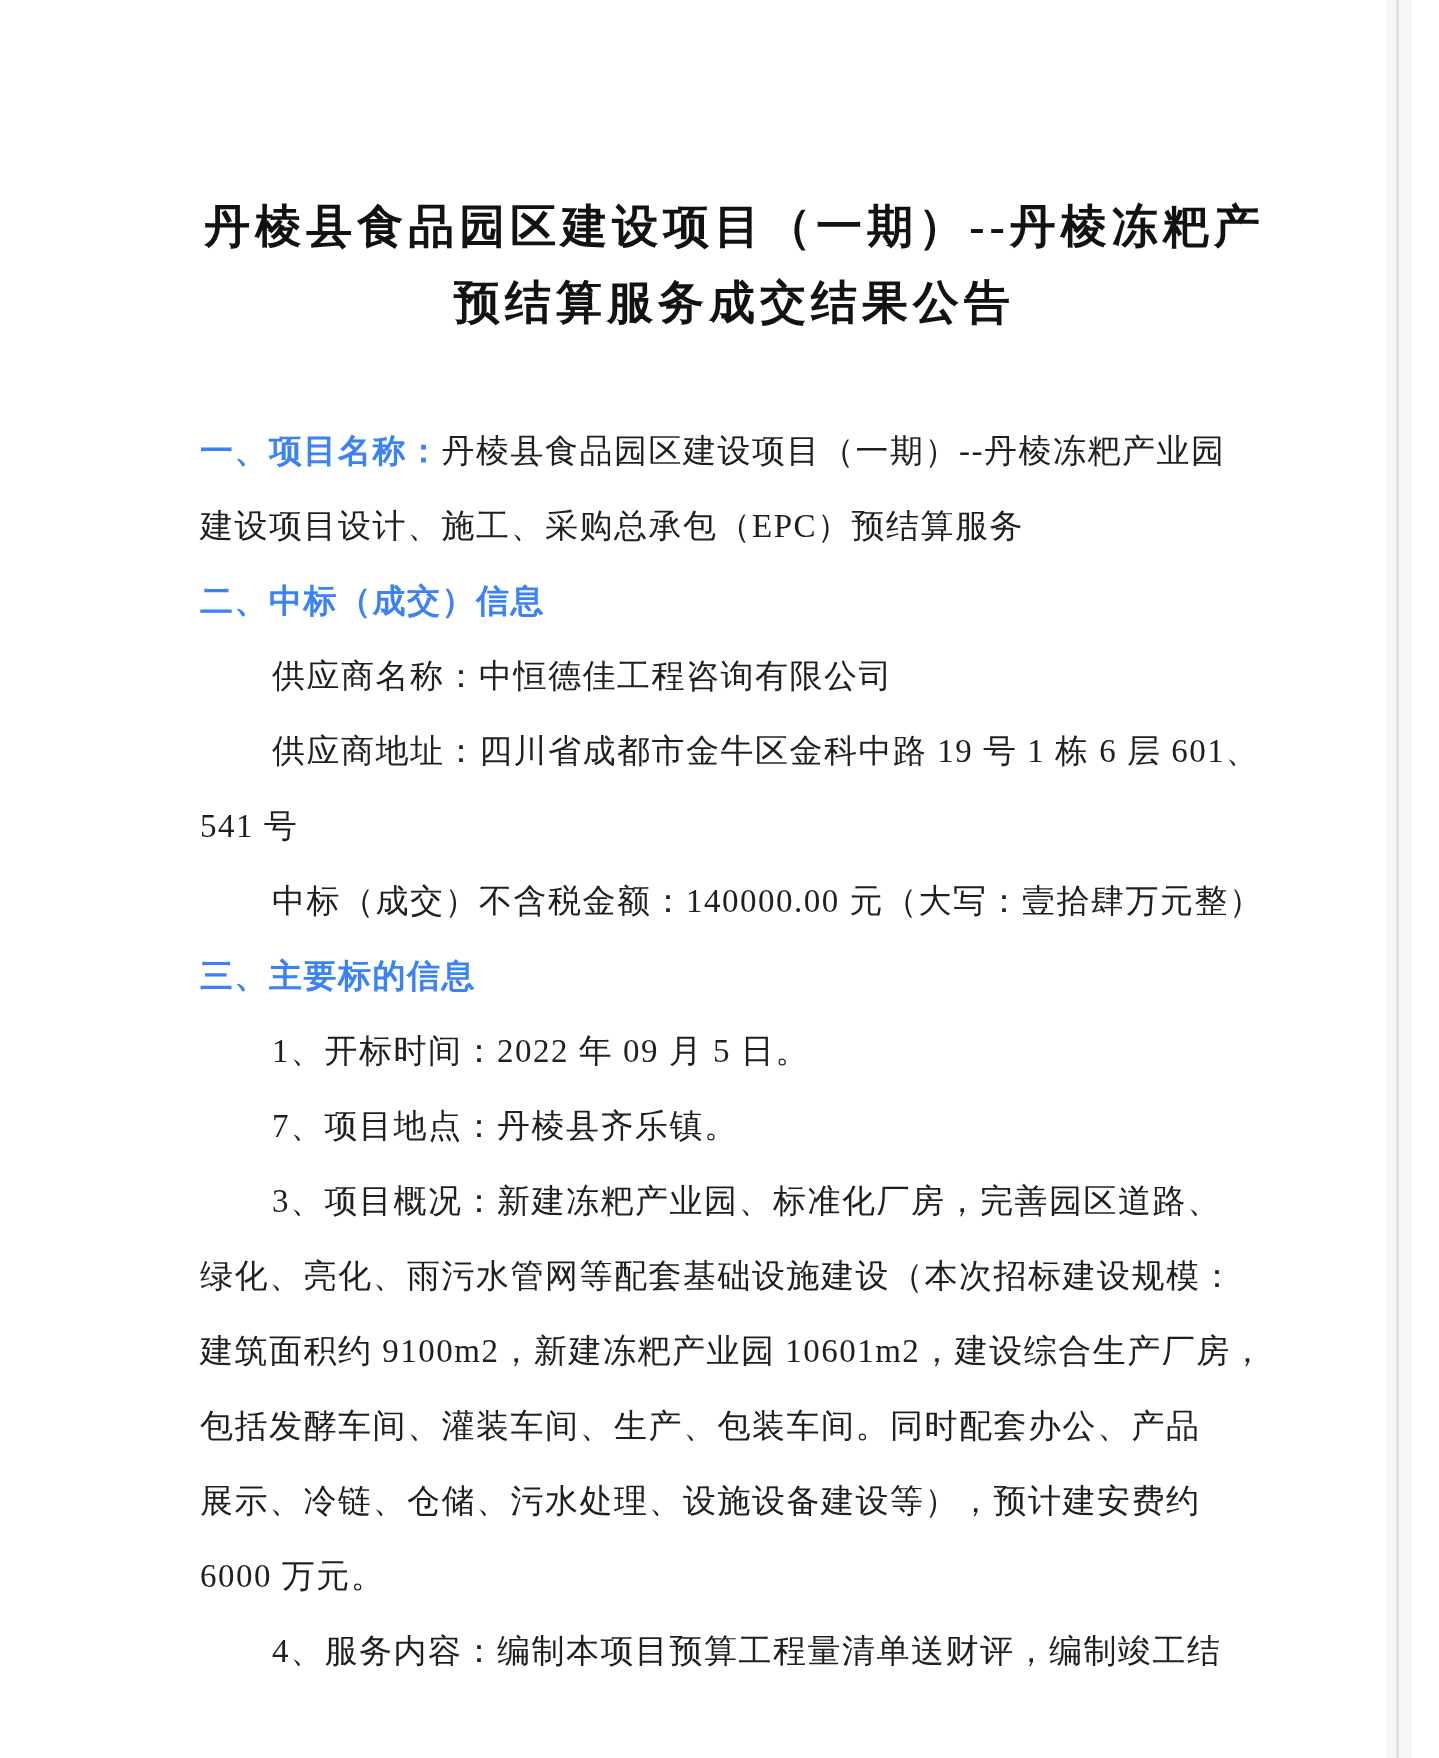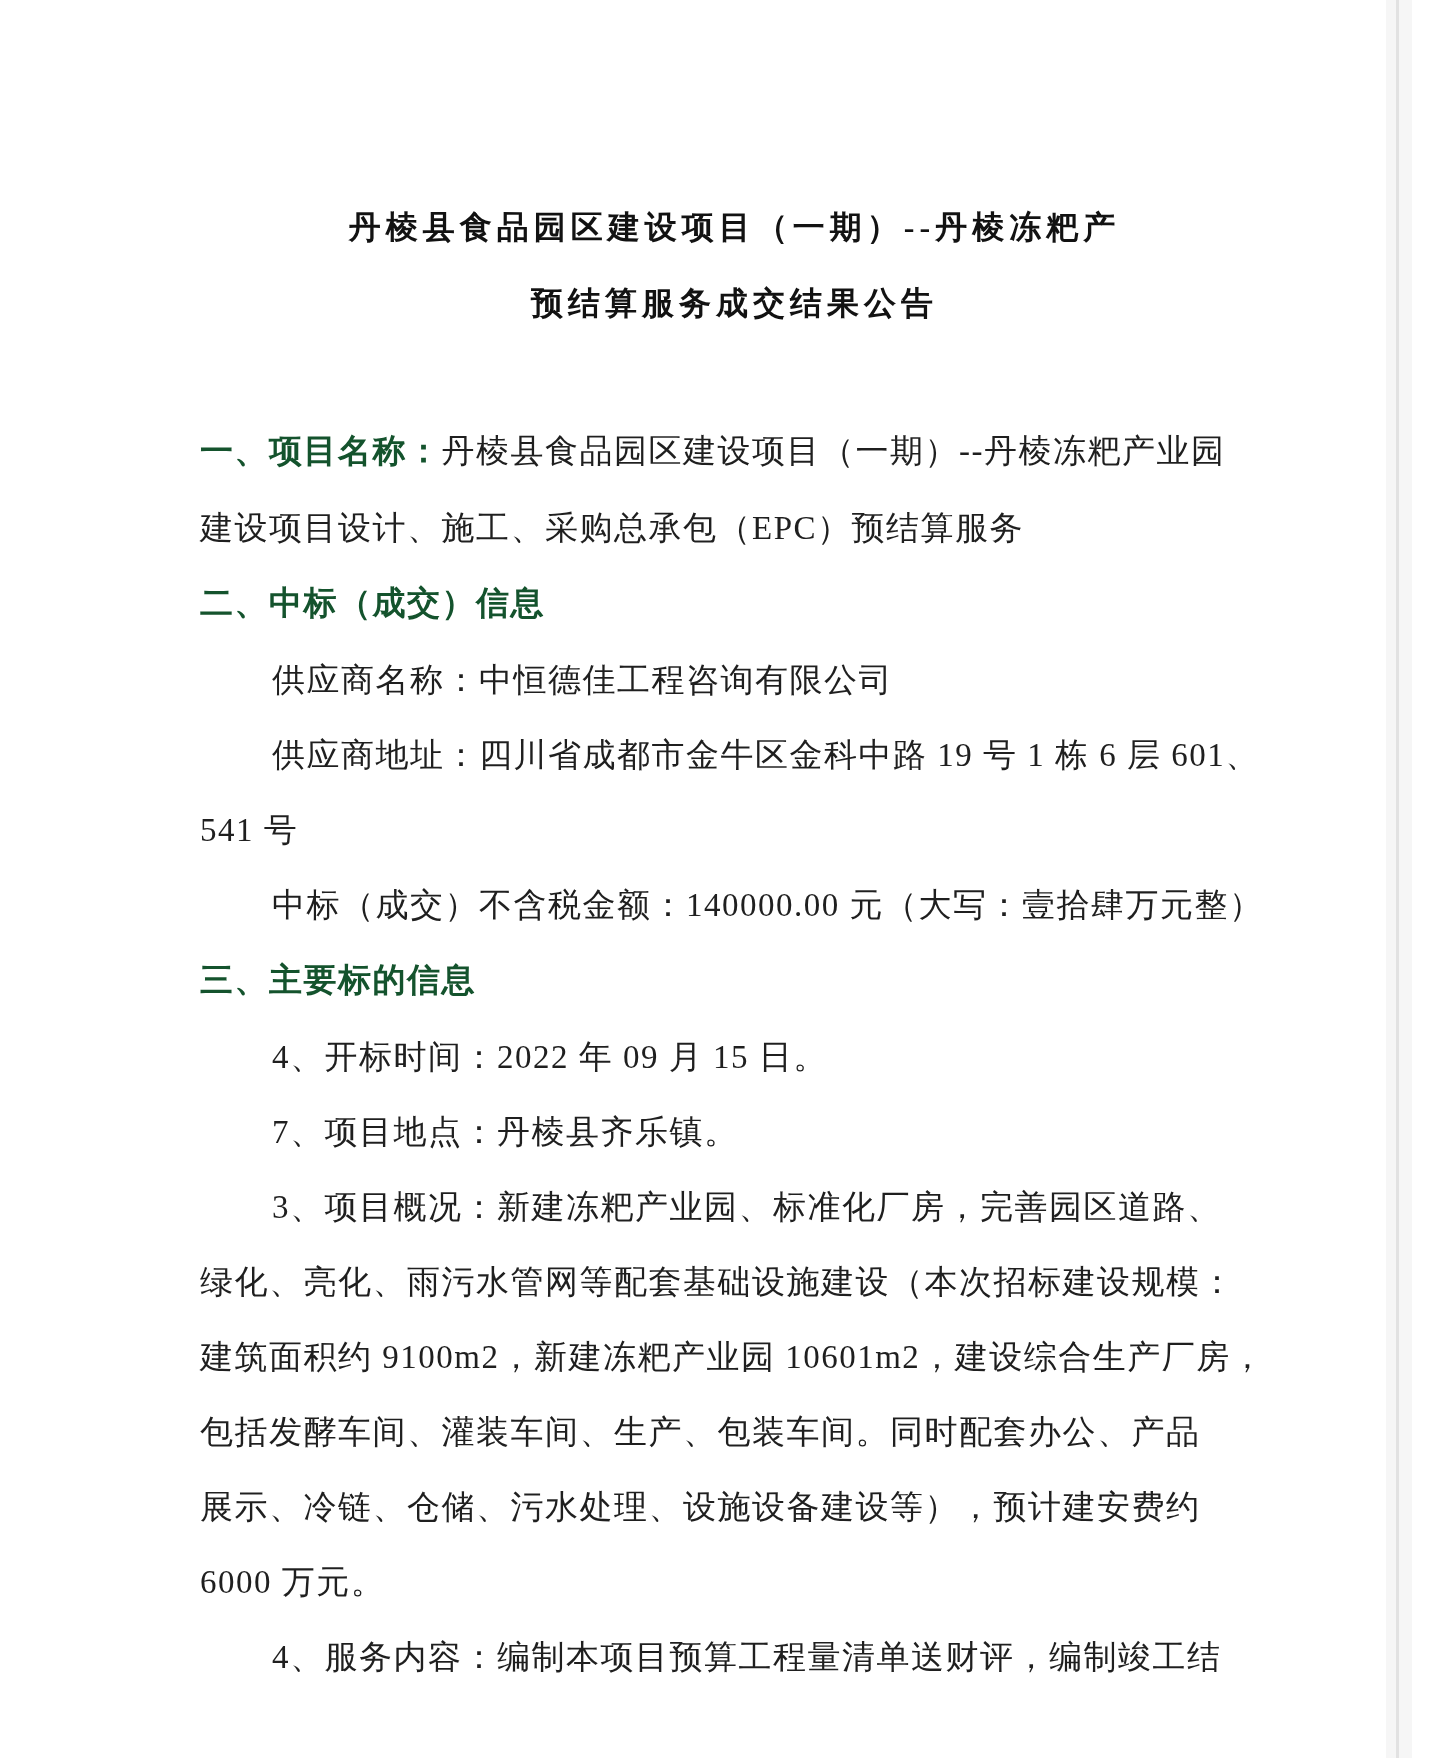--- a/index.html
+++ b/index.html
@@ -34,41 +34,41 @@
   }
   .doc {
     position: absolute;
     left: 200px;
     top: 0;
     width: 1069px;
   }
   .title {
     margin: 189px 0 0 0;
     text-align: center;
-    font-size: 32px;
+    font-size: 46px;
     line-height: 76px;
     font-weight: 700;
     letter-spacing: 5px;
     color: #121212;
     font-family: "Liberation Serif", "DejaVu Serif", serif;
   }
   .title .tline { white-space: nowrap; }
   .body-text {
     margin-top: 73px;
     font-size: 33px;
     line-height: 75px;
     letter-spacing: 1.5px;
     color: #1f1f1f;
   }
   .line { white-space: nowrap; }
   .line.indent { padding-left: 72px; }
   .b {
     font-weight: 700;
-    font-family: Liberation Mono, monospace;
-    color: #14532d;
+    font-family: Liberation Serif, serif;
+    color: #3b82f6;
   }
 </style>
 </head>
 <body>
 
 <div class="page">
 
   <div class="scan-streak-halo"></div>
   <div class="scan-streak"></div>
 
@@ -81,21 +81,21 @@
 
     <div class="body-text">
       <div class="line"><span class="b">一、项目名称：</span><span>丹棱县食品园区建设项目（一期）--丹棱冻粑产业园</span></div>
       <div class="line"><span>建设项目设计、施工、采购总承包（EPC）预结算服务</span></div>
       <div class="line"><span class="b">二、中标（成交）信息</span></div>
       <div class="line indent"><span>供应商名称：中恒德佳工程咨询有限公司</span></div>
       <div class="line indent"><span>供应商地址：四川省成都市金牛区金科中路 19 号 1 栋 6 层 601、</span></div>
       <div class="line"><span>541 号</span></div>
       <div class="line indent"><span>中标（成交）不含税金额：140000.00 元（大写：壹拾肆万元整）</span></div>
       <div class="line"><span class="b">三、主要标的信息</span></div>
-      <div class="line indent"><span>4、开标时间：2022 年 09 月 15 日。</span></div>
+      <div class="line indent"><span>1、开标时间：2022 年 09 月 5 日。</span></div>
       <div class="line indent"><span>7、项目地点：丹棱县齐乐镇。</span></div>
       <div class="line indent"><span>3、项目概况：新建冻粑产业园、标准化厂房，完善园区道路、</span></div>
       <div class="line"><span>绿化、亮化、雨污水管网等配套基础设施建设（本次招标建设规模：</span></div>
       <div class="line"><span>建筑面积约 9100m2，新建冻粑产业园 10601m2，建设综合生产厂房，</span></div>
       <div class="line"><span>包括发酵车间、灌装车间、生产、包装车间。同时配套办公、产品</span></div>
       <div class="line"><span>展示、冷链、仓储、污水处理、设施设备建设等），预计建安费约</span></div>
       <div class="line"><span>6000 万元。</span></div>
       <div class="line indent"><span>4、服务内容：编制本项目预算工程量清单送财评，编制竣工结</span></div>
     </div>
 

